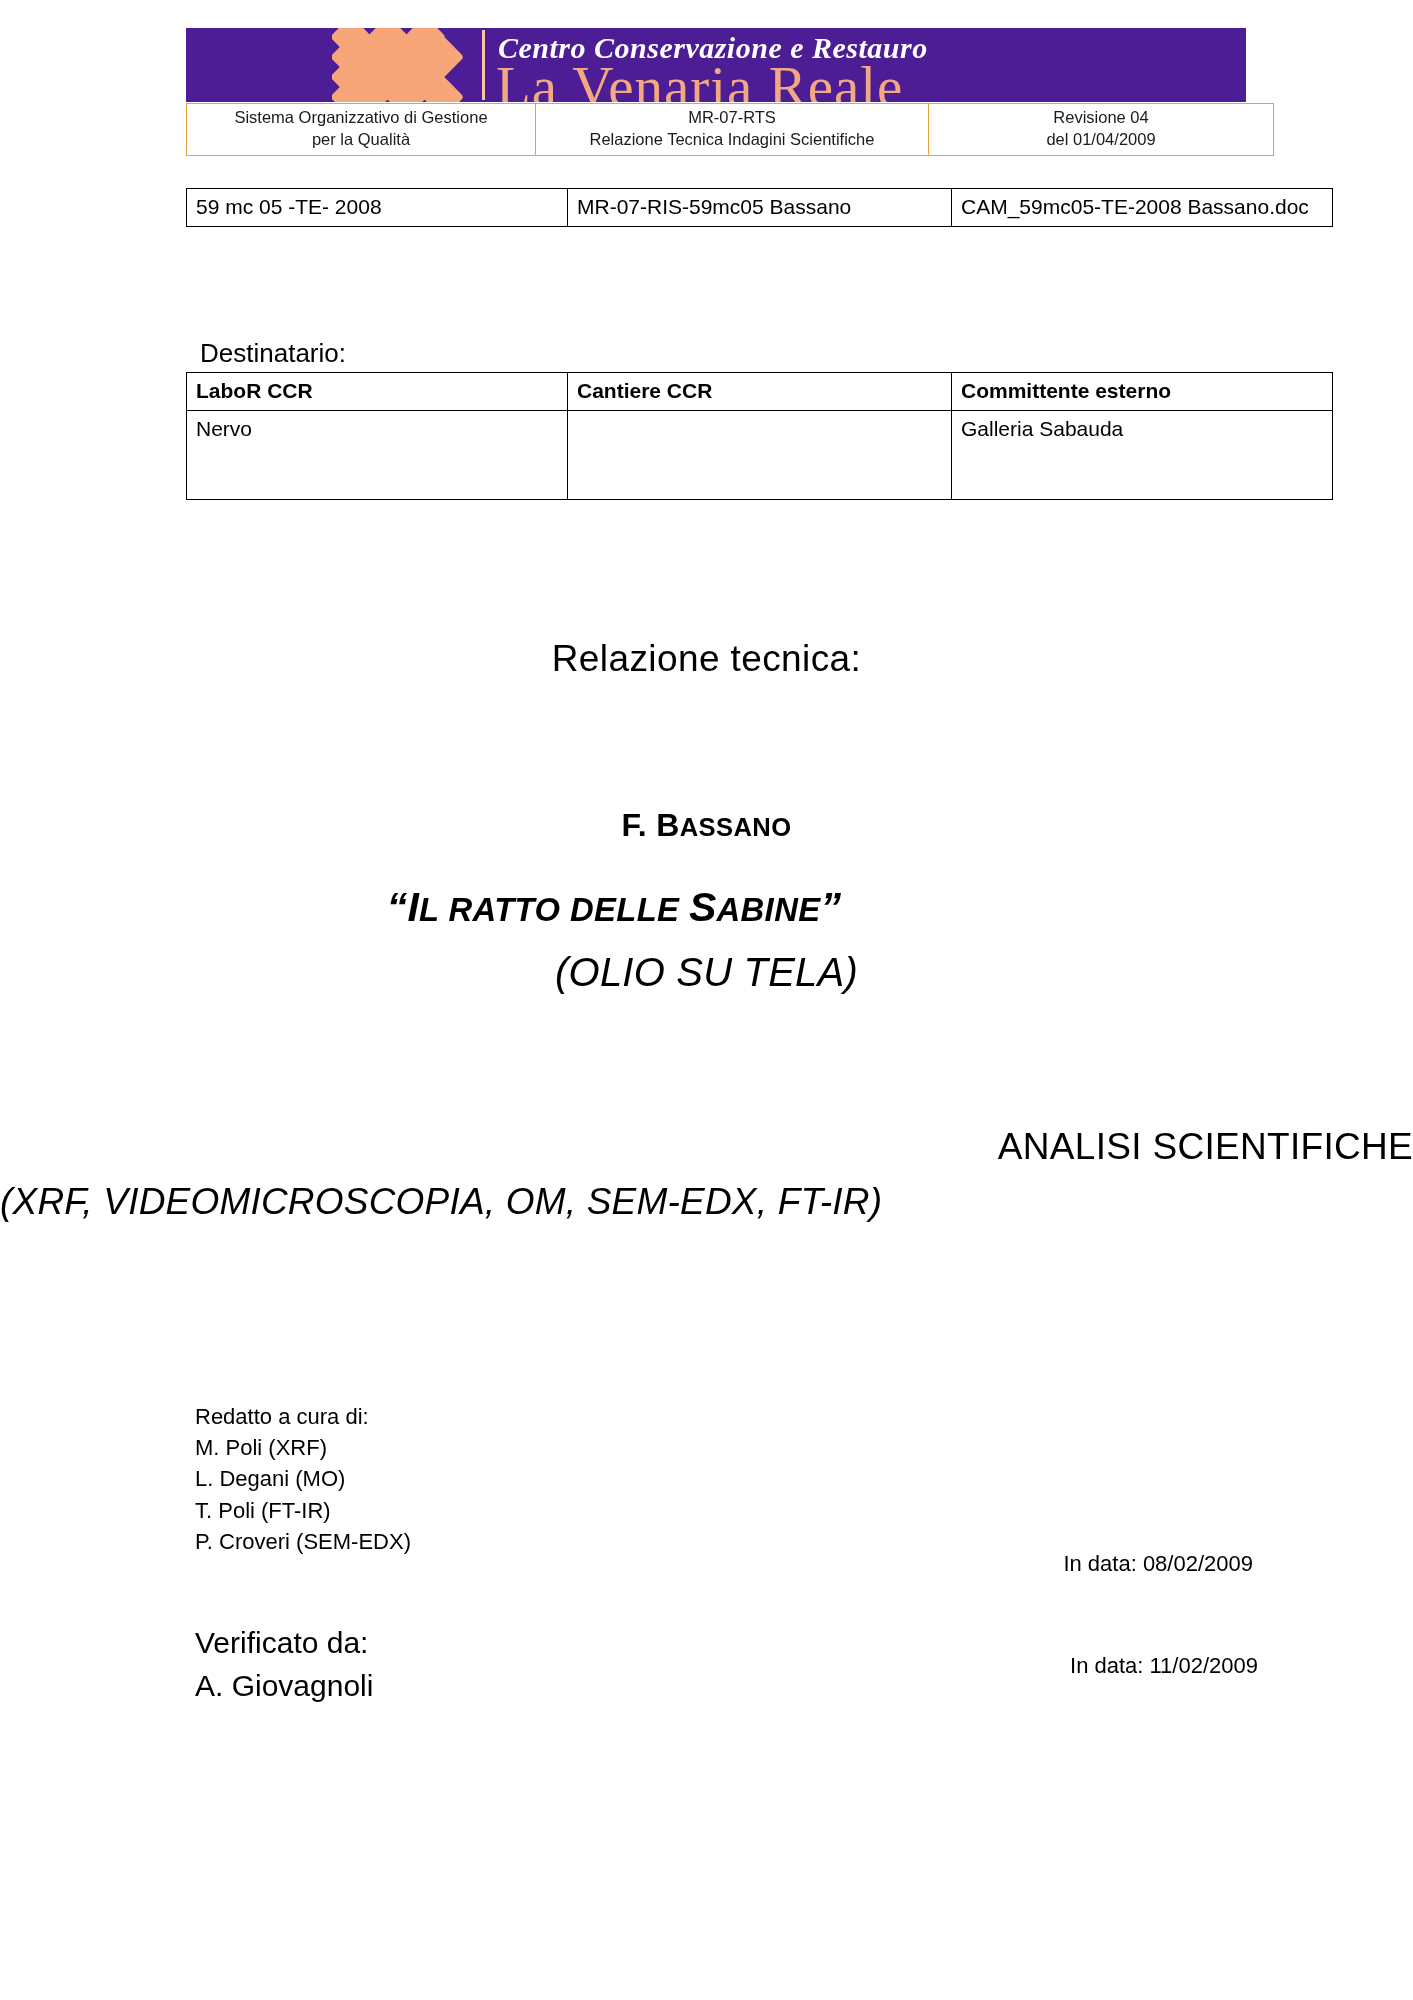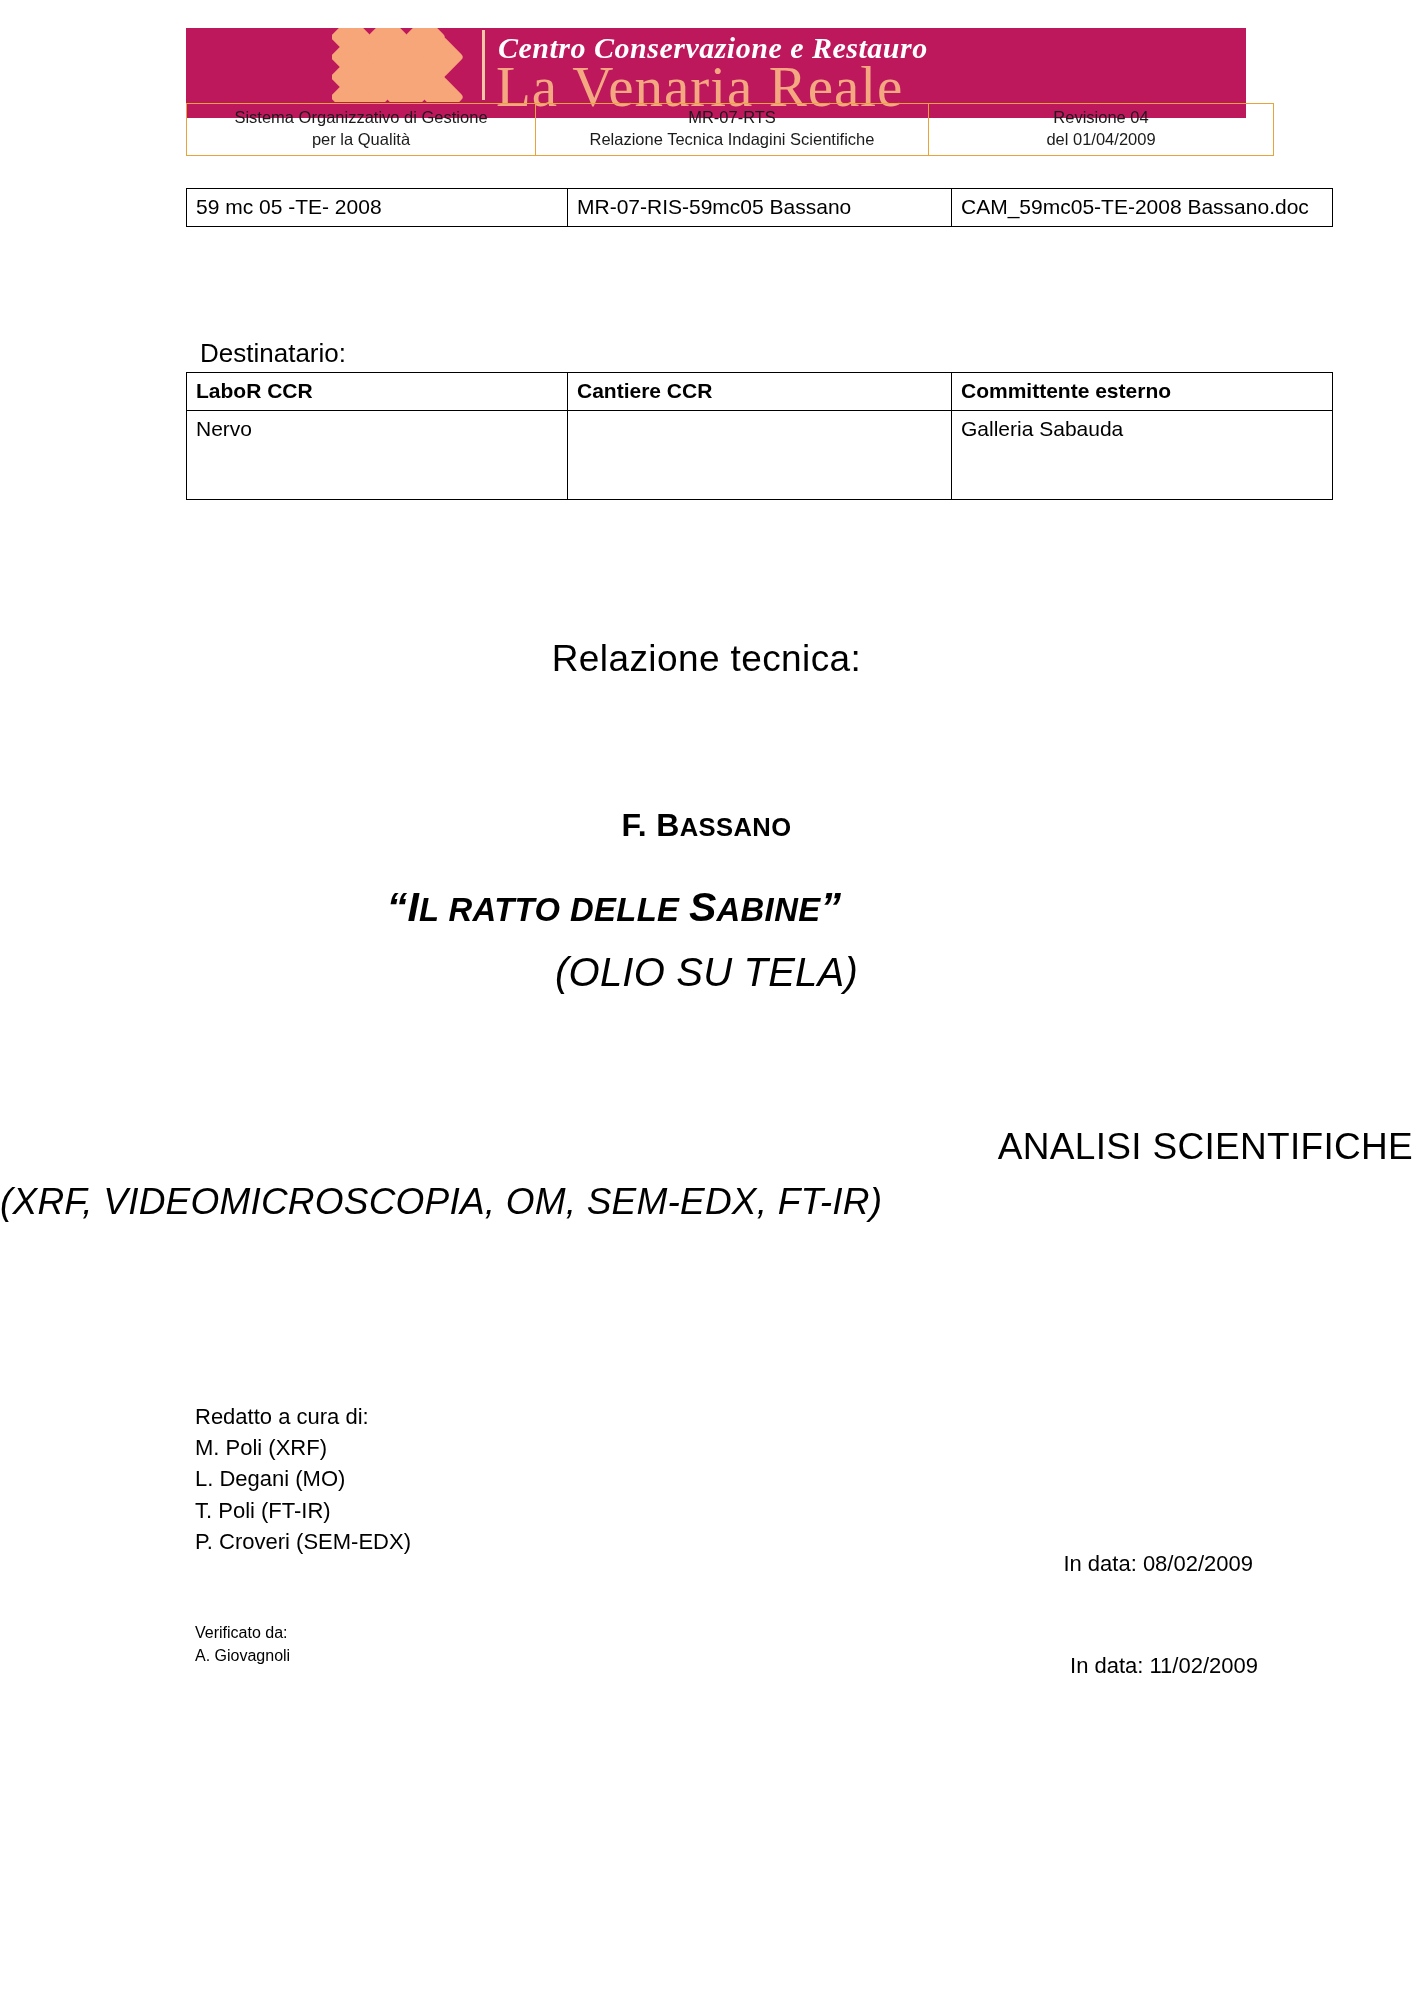--- a/index.html
+++ b/index.html
@@ -23,22 +23,22 @@
     height: 2000px;
     background: #ffffff;
   }
 
   
   .banner {
     position: absolute;
     left: 186px;
     top: 28px;
     width: 1060px;
-    height: 90px;
-    background: #be185d;
+    height: 74px;
+    background: #4c1d95;
     overflow: hidden;
   }
   .banner-inner {
     position: relative;
     width: 100%;
     height: 100%;
   }
   .diamond-block {
     position: absolute;
     left: 146px;
@@ -234,21 +234,21 @@
     top: 1551px;
     width: 1253px;
     text-align: right;
     font-size: 22px;
   }
 
   .verified-block {
     position: absolute;
     left: 195px;
     top: 1622px;
-    font-size: 16px;
+    font-size: 30px;
     line-height: 1.42;
   }
   .verified-block div { white-space: nowrap; }
 
   .date-verificato {
     position: absolute;
     left: 0;
     top: 1653px;
     width: 1258px;
     text-align: right;

